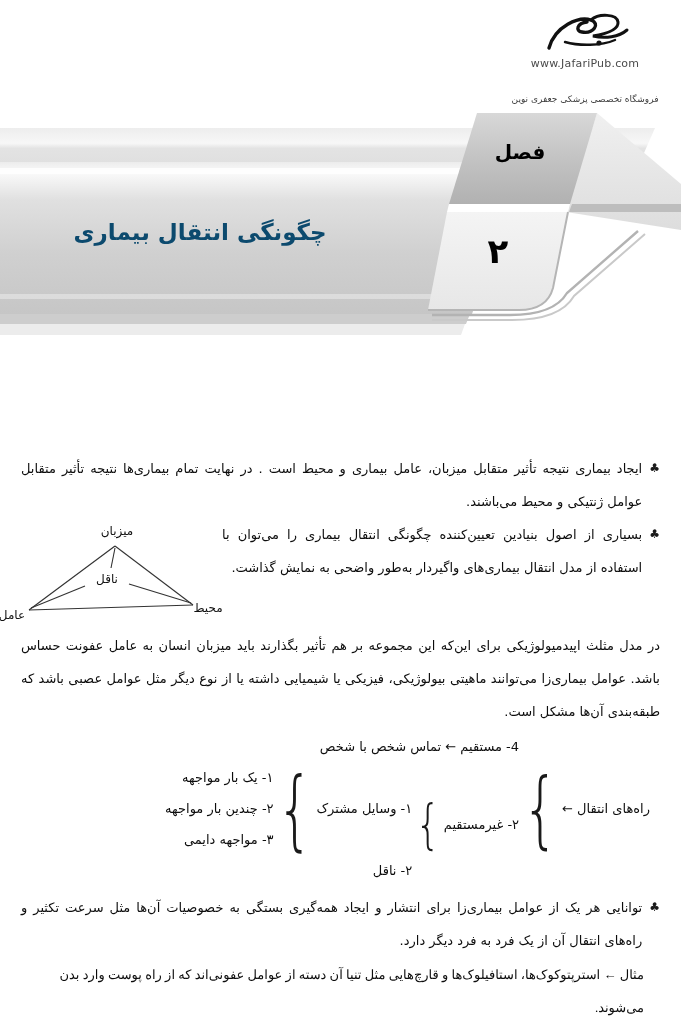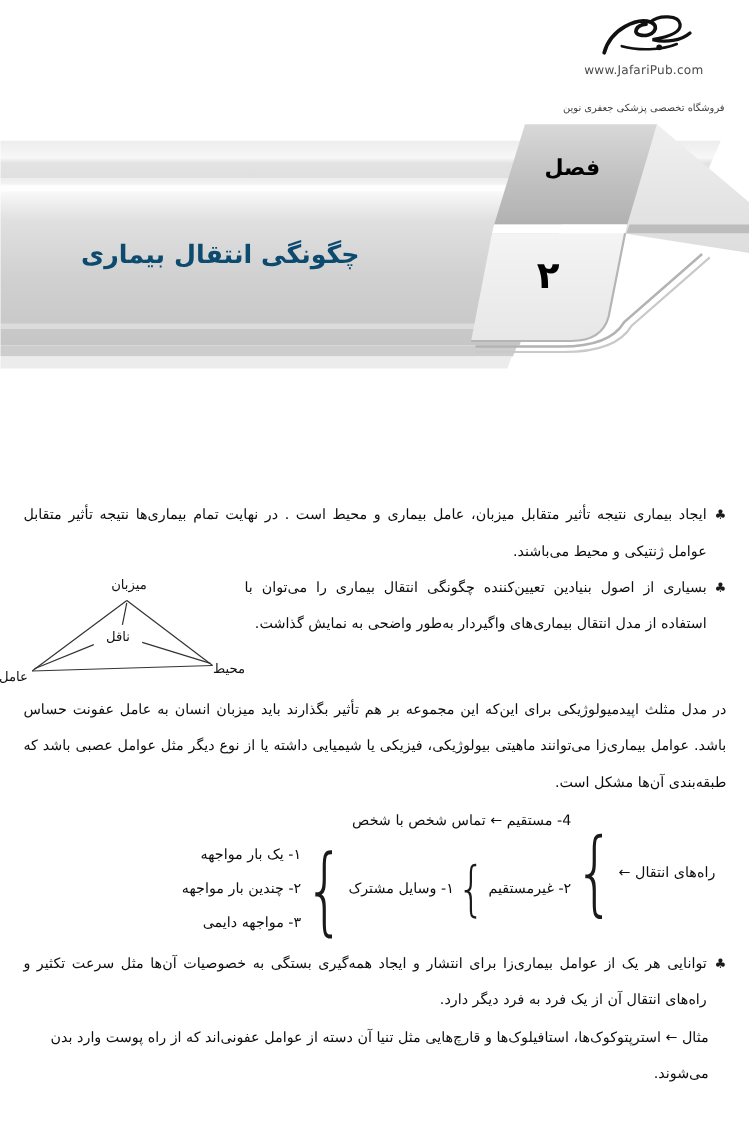--- a/index.html
+++ b/index.html
@@ -37,21 +37,21 @@
   .tree{margin:4px 10px 0 0;display:flex;align-items:center;justify-content:flex-start;
         gap:3px;line-height:29px;}
   .tree .lbl{white-space:nowrap;}
   .brace{font-weight:100;color:#1a1a1a;line-height:1;display:inline-block;}
   .brace.b-root{font-size:58px;transform:scaleY(1.45);}
   .brace.b-two{font-size:40px;transform:scaleY(1.35);}
   .brace.b-three{font-size:58px;transform:scaleY(1.5);}
   .tree-col{display:flex;flex-direction:column;gap:2px;}
   .tree-row{display:flex;align-items:center;gap:3px;}
 
-  .example-line{margin-top:1px;padding-right:16px;}
+  .example-line{margin-top:1px;padding-right:16px;font-family:Liberation Serif, serif;}
 </style>
 </head>
 <body>
 
 <div class="page">
 
   <div class="logo">
     <svg class="logo-mark" width="100" height="44" viewBox="0 0 100 44">
       <g fill="none" stroke="#111" stroke-linecap="round">
         <path d="M14,36 C20,14 44,4 56,8 C66,12 58,22 47,20 C40,19 42,11 52,10" stroke-width="3.4"></path>
@@ -169,20 +169,23 @@
           <div class="tree-col">
             <div class="tree-row">
               <span class="lbl">۱- وسایل مشترک</span>
               <span class="brace b-three">}</span>
               <div class="tree-col">
                 <span class="lbl">۱- یک بار مواجهه</span>
                 <span class="lbl">۲- چندین بار مواجهه</span>
                 <span class="lbl">۳- مواجهه دایمی</span>
               </div>
             </div>
+            <div class="tree-row">
+              <span class="lbl">۲- ناقل</span>
+            </div>
           </div>
         </div>
       </div>
     </div>
 
     <div class="bullet-item" style="margin-top:6px">
       <span class="bullet-glyph">♣</span>
       <span class="bullet-text">توانایی هر یک از عوامل بیماری‌زا برای انتشار و ایجاد همه‌گیری بستگی به خصوصیات آن‌ها مثل سرعت تکثیر و راه‌های انتقال آن از یک فرد به فرد دیگر دارد.</span>
     </div>
 

